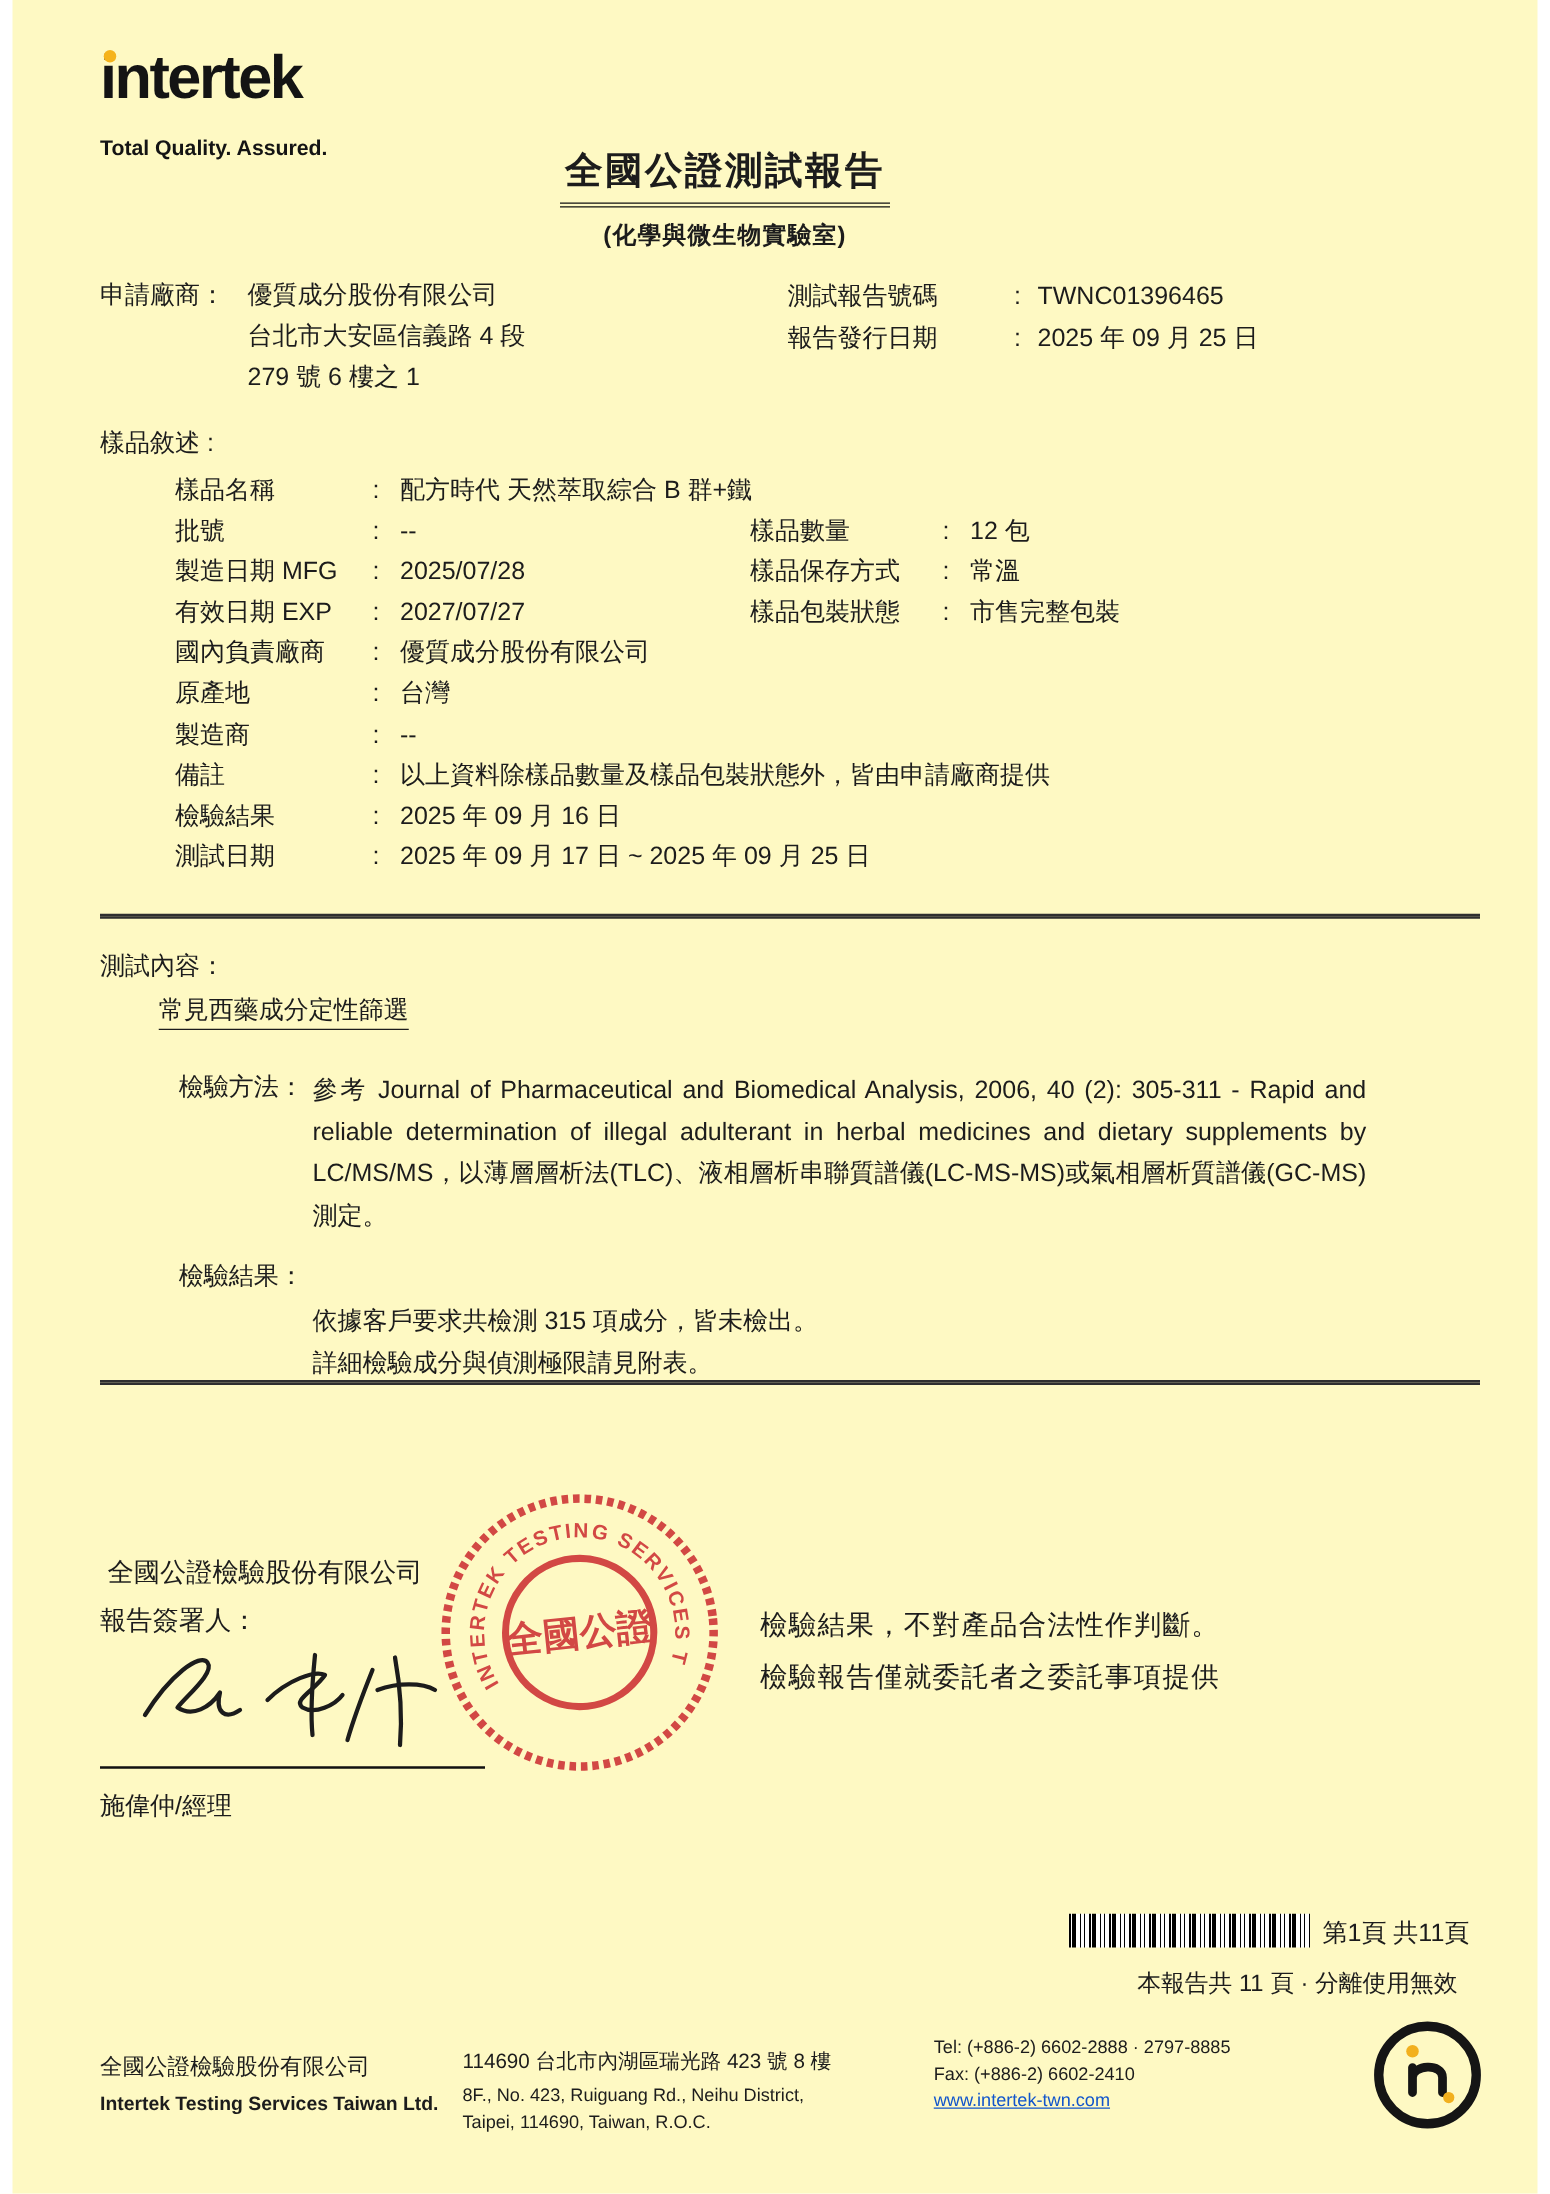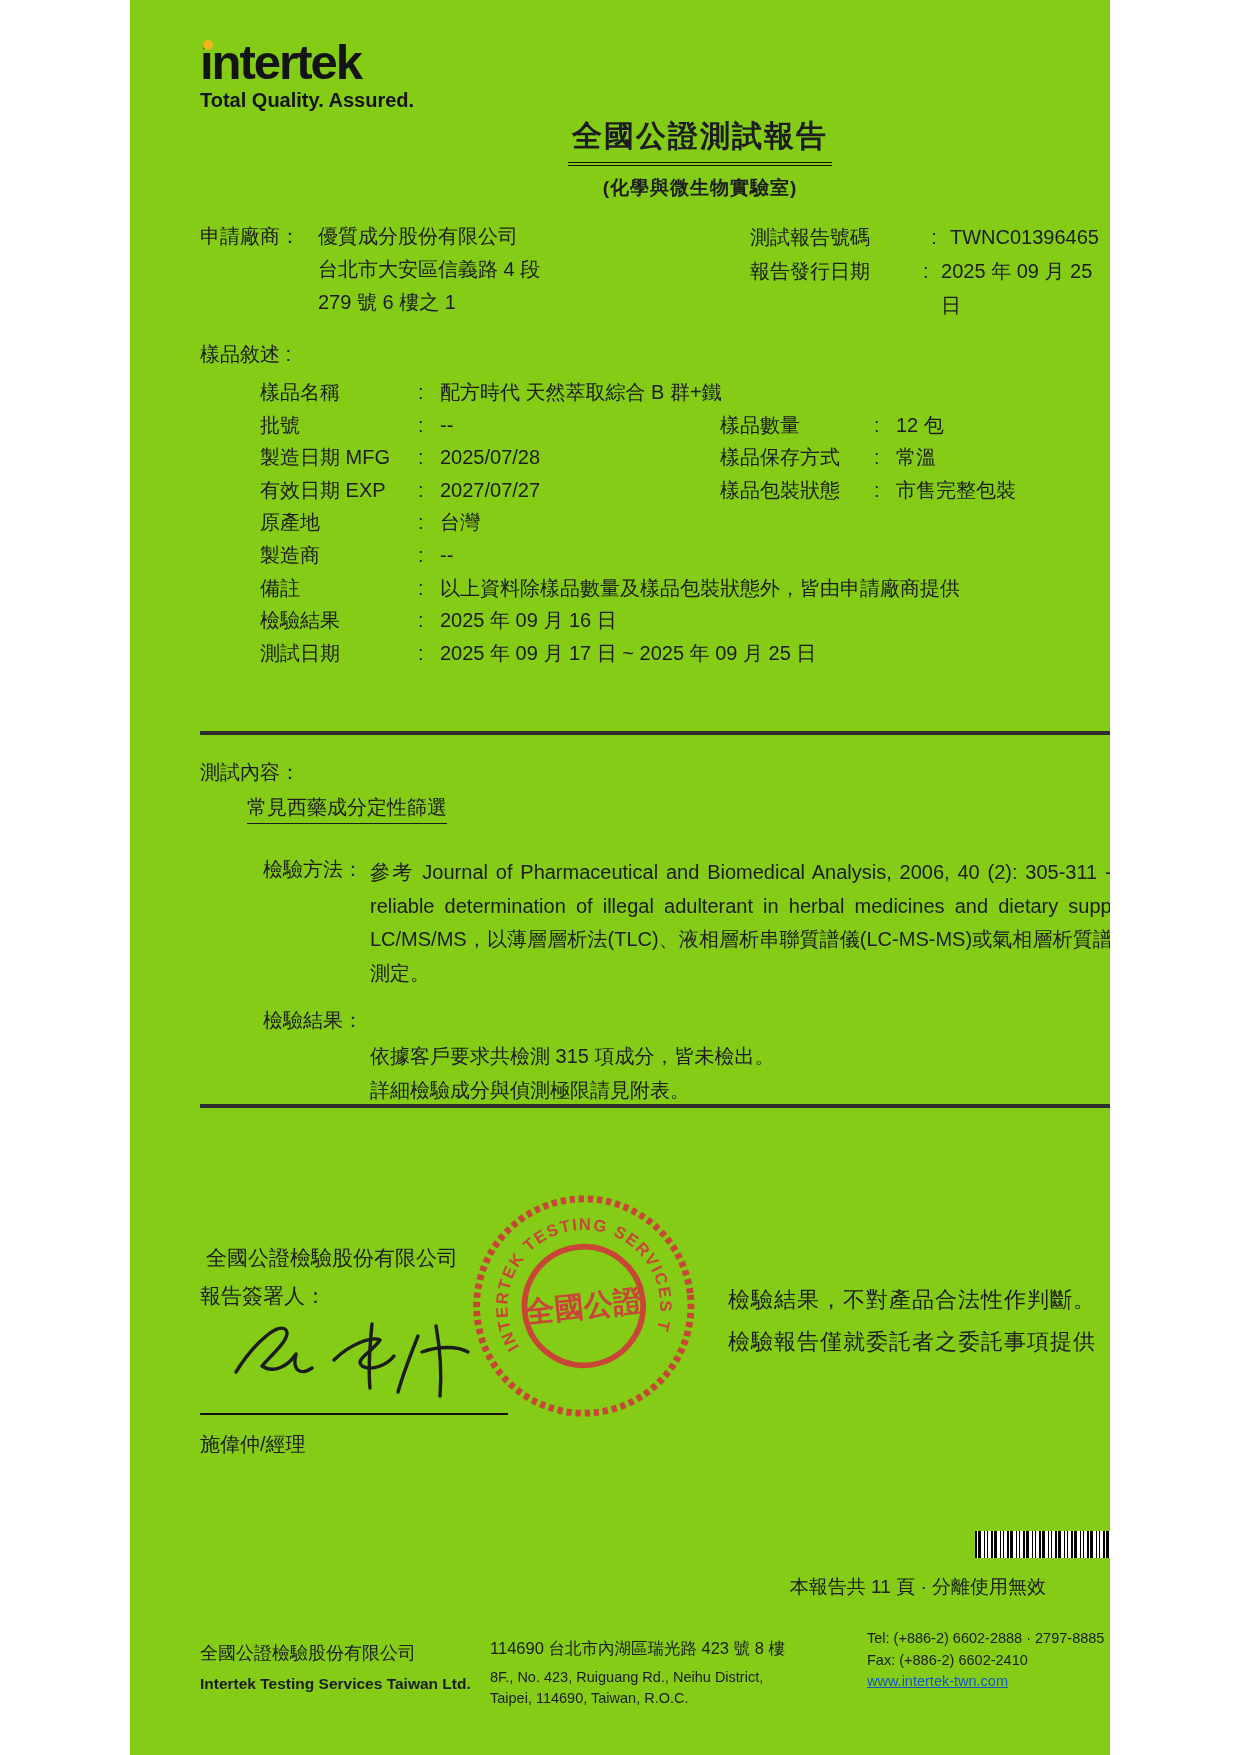--- a/index.html
+++ b/index.html
@@ -1,27 +1,27 @@
 <!DOCTYPE html>
 <html><head>
 <meta charset="utf-8">
 <style>
   * { margin:0; padding:0; box-sizing:border-box; }
   html,body { background:#ffffff; }
   .page {
-    position:relative; width:980px; height:1755px; margin:0 auto;
-    background:#84cc16; overflow:hidden;
+    position:relative; width:1220px; height:1755px; margin:0 auto;
+    background:#fef9c3; overflow:hidden;
     font-family:"Liberation Sans","DejaVu Sans",sans-serif;
     color:#1c1c1c;
   }
   
   .logo-block { position:absolute; top:38px; left:70px; }
   .logo-text { font-size:49px; font-weight:bold; letter-spacing:-2px; color:#141414; line-height:1; display:inline-block; position:relative; }
   .logo-dot { position:absolute; left:3px; top:2px; width:10px; height:10px; border-radius:50%; background:#f5b31b; }
-  .logo-tagline { font-size:20px; font-weight:bold; color:#141414; margin-top:2px; letter-spacing:0px; }
+  .logo-tagline { font-size:17px; font-weight:bold; color:#141414; margin-top:22px; letter-spacing:0px; }
 
   .title-block { position:absolute; top:116px; left:0; width:1140px; text-align:center; }
   .title-main { display:inline-block; font-size:30px; font-weight:bold; letter-spacing:2px; padding:0 4px 5px 4px; border-bottom:4px double #111; }
   .title-sub { margin-top:9px; font-size:19px; font-weight:bold; letter-spacing:1px; }
 
   
   .applicant { position:absolute; top:220px; left:70px; display:flex; font-size:20px; line-height:33px; }
   .applicant-label { width:118px; }
   .applicant-lines div { white-space:nowrap; }
   .meta { position:absolute; top:220px; left:620px; font-size:20px; line-height:34px; }
@@ -133,20 +133,23 @@
     </div>
     <div class="srow">
       <span class="slabel">製造日期 MFG</span><span class="scolon">:</span><span class="sval">2025/07/28</span>
       <span class="rlabel">樣品保存方式</span><span class="rcolon">:</span><span class="rval">常溫</span>
     </div>
     <div class="srow">
       <span class="slabel">有效日期 EXP</span><span class="scolon">:</span><span class="sval">2027/07/27</span>
       <span class="rlabel">樣品包裝狀態</span><span class="rcolon">:</span><span class="rval">市售完整包裝</span>
     </div>
     <div class="srow">
+      <span class="slabel">國內負責廠商</span><span class="scolon">:</span><span class="sval">優質成分股份有限公司</span>
+    </div>
+    <div class="srow">
       <span class="slabel">原產地</span><span class="scolon">:</span><span class="sval">台灣</span>
     </div>
     <div class="srow">
       <span class="slabel">製造商</span><span class="scolon">:</span><span class="sval">--</span>
     </div>
     <div class="srow">
       <span class="slabel">備註</span><span class="scolon">:</span><span class="sval">以上資料除樣品數量及樣品包裝狀態外，皆由申請廠商提供</span>
     </div>
     <div class="srow">
       <span class="slabel">檢驗結果</span><span class="scolon">:</span><span class="sval">2025 年 09 月 16 日</span>

